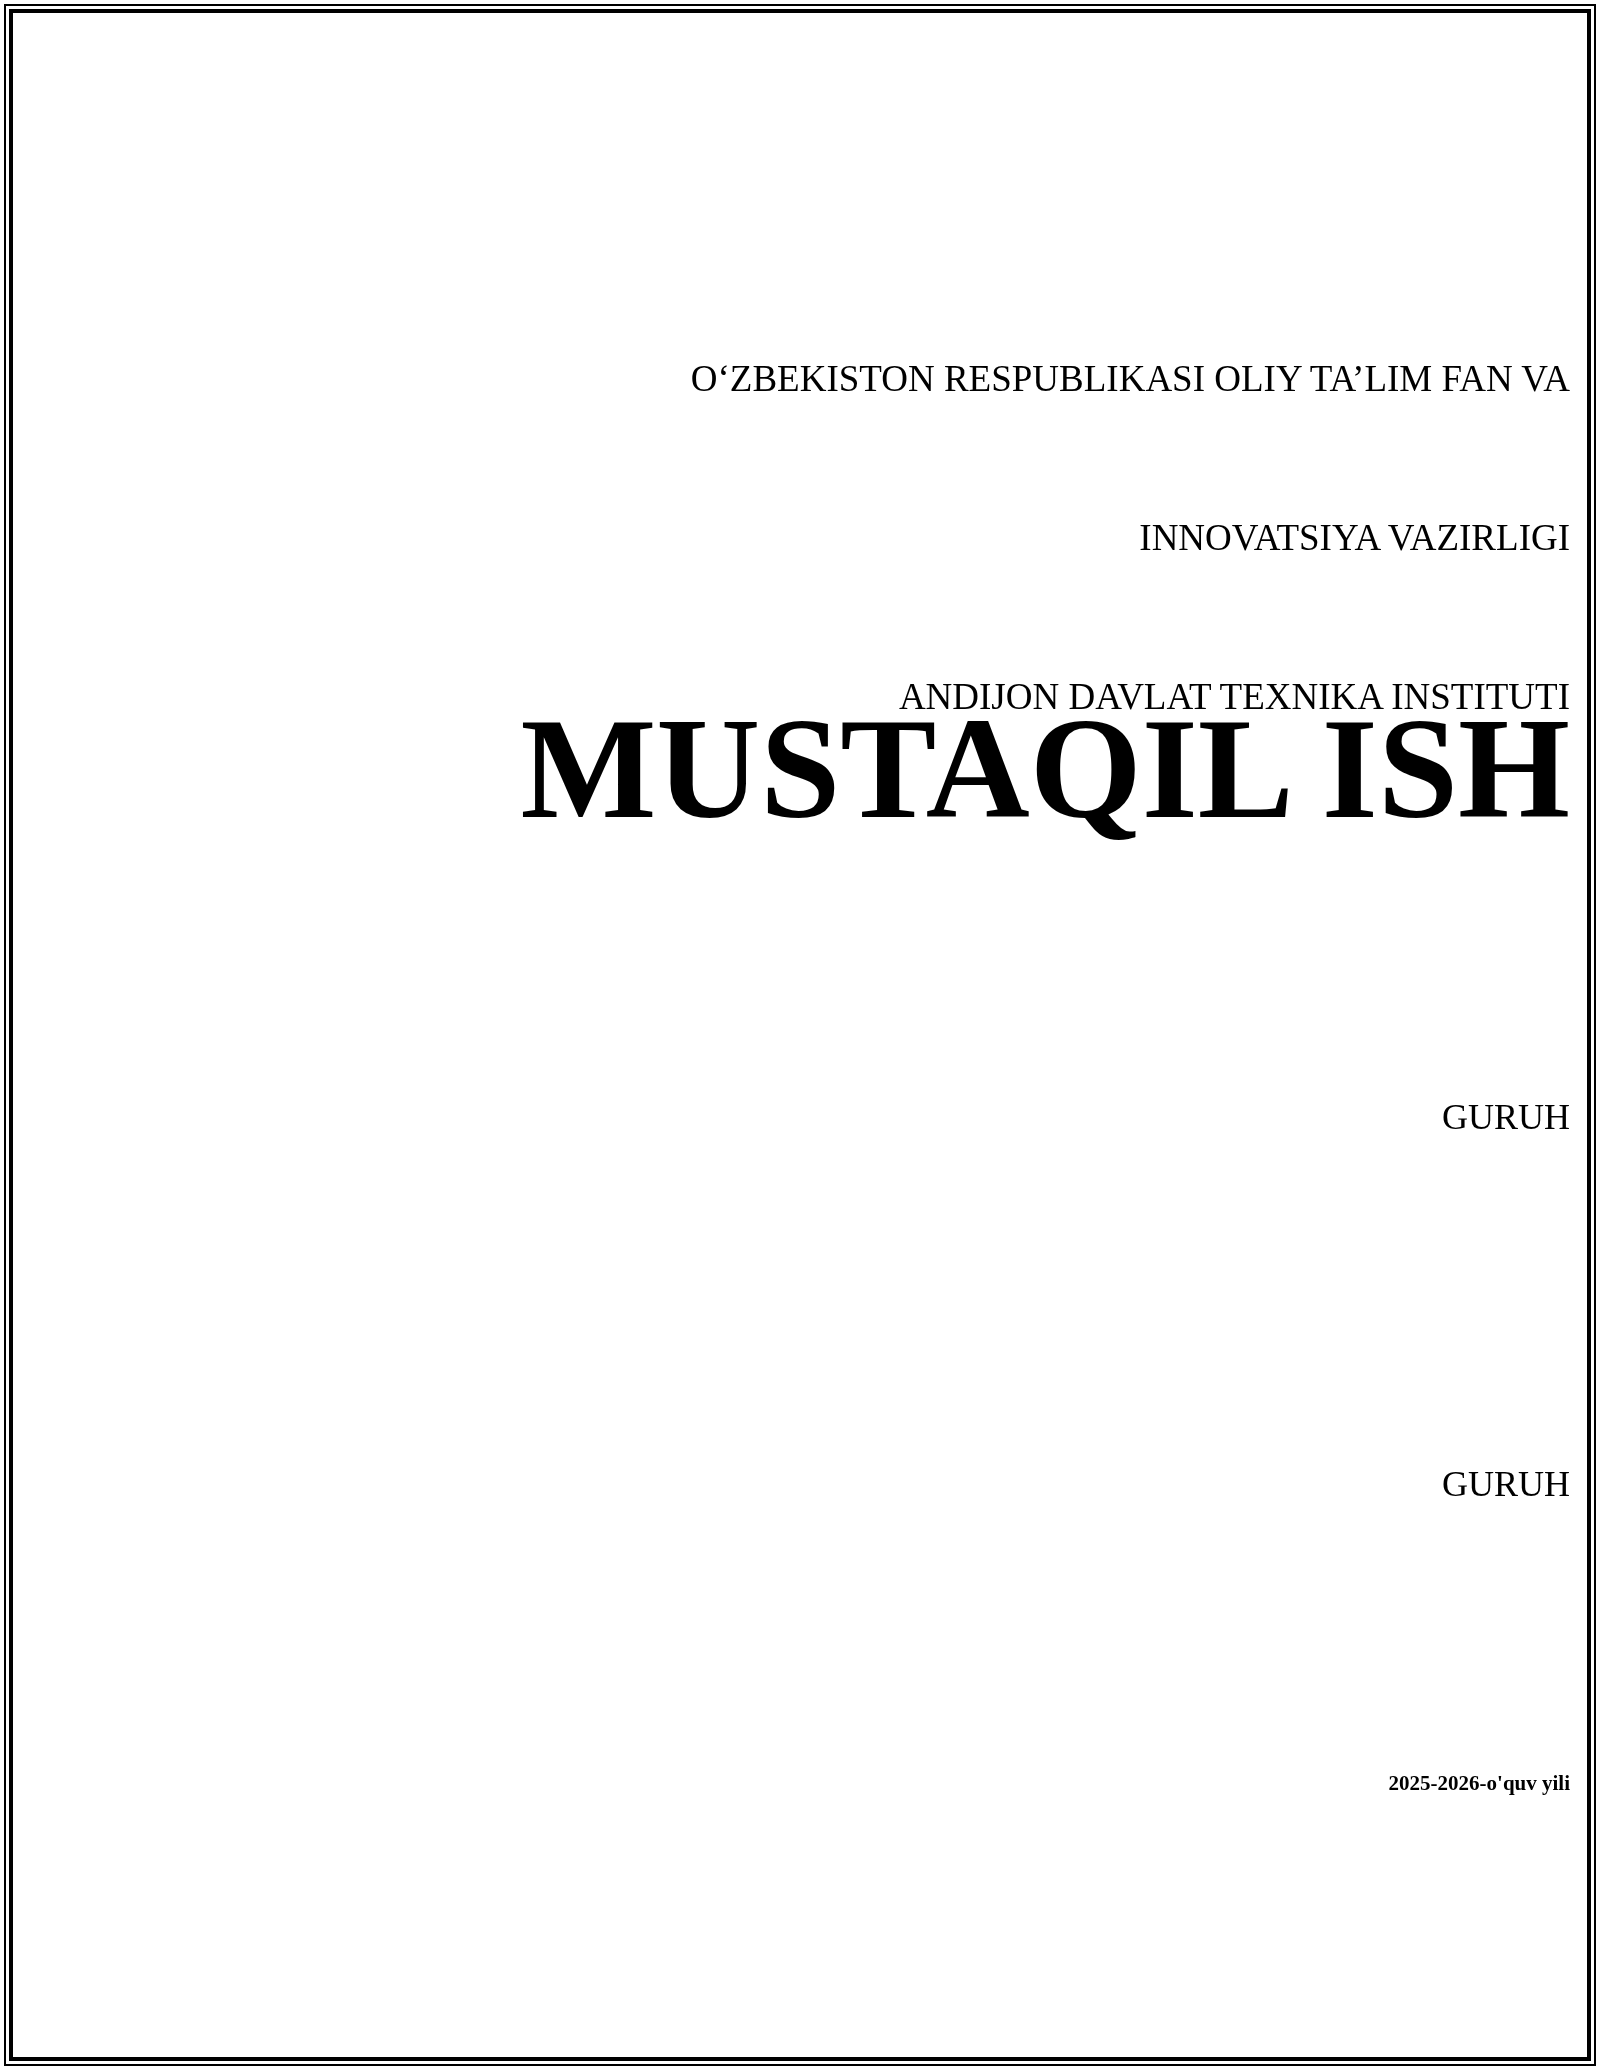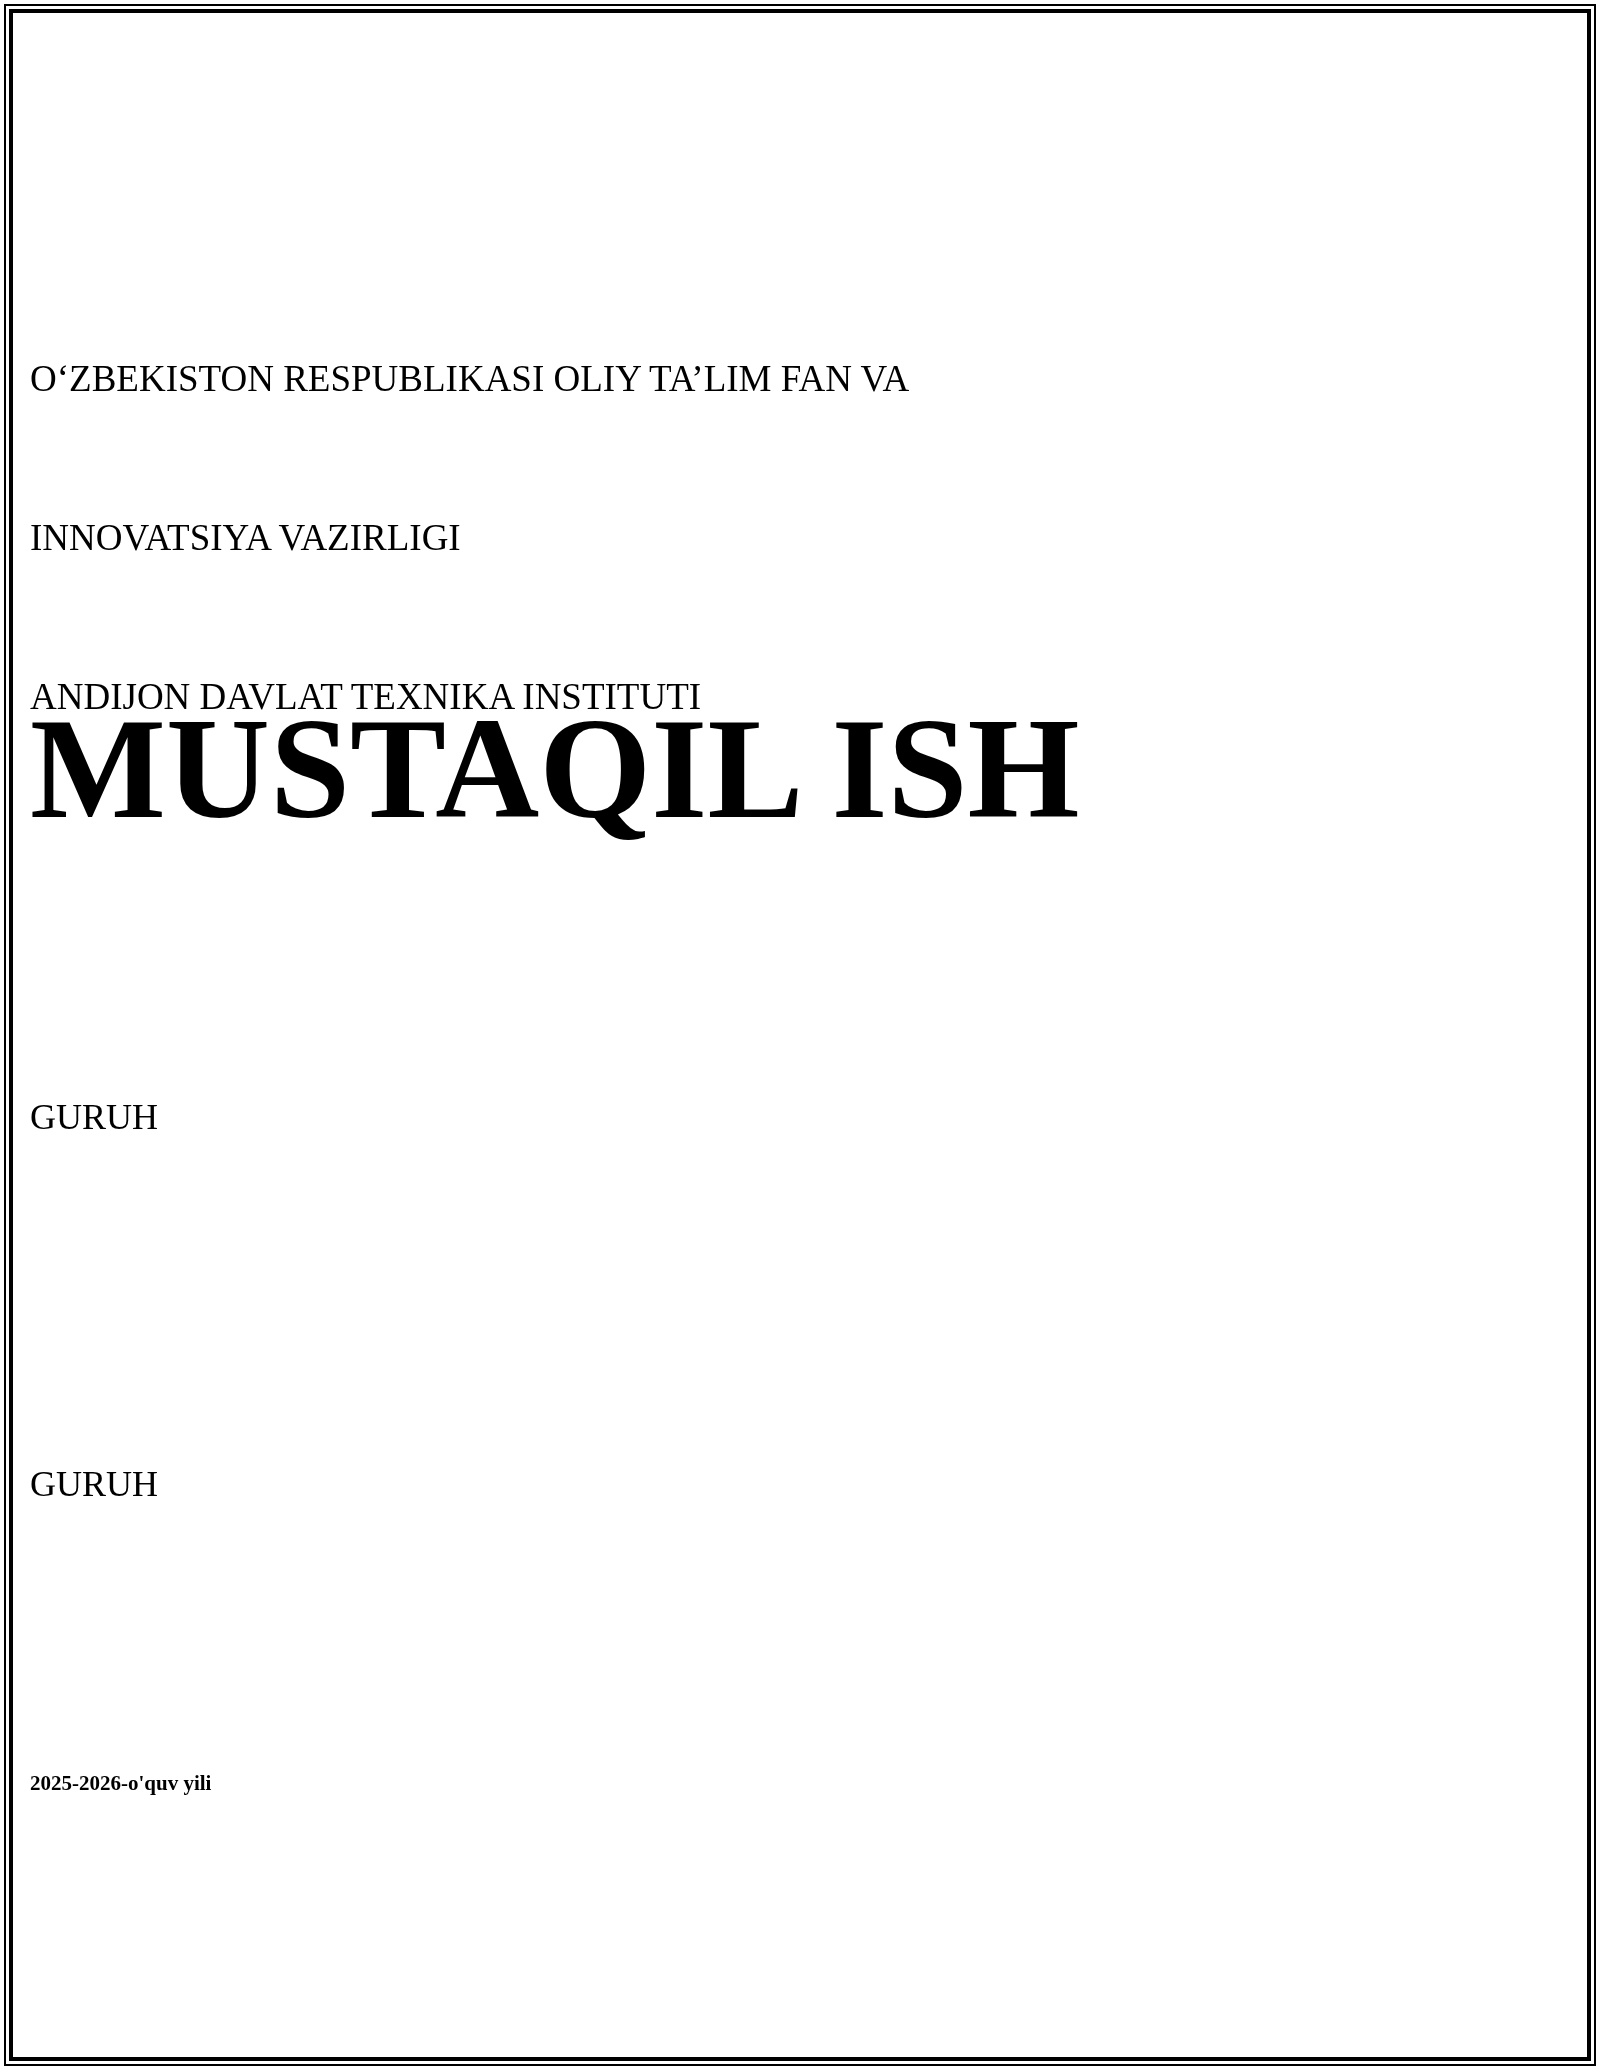--- a/index.html
+++ b/index.html
@@ -24,21 +24,21 @@
   }
   .border-inner {
     position: absolute;
     top: 3px; left: 3px; right: 3px; bottom: 3px;
     border: 4px solid #000000;
   }
   .textblock {
     position: absolute;
     left: 30px;
     right: 30px;
-    text-align: left;
+    text-align: right;
     white-space: pre-wrap;
   }
   .header {
     top: 246px;
     font-size: 37px;
     line-height: 53px;
   }
   .doc-title {
     top: 689px;
     margin: 0;

